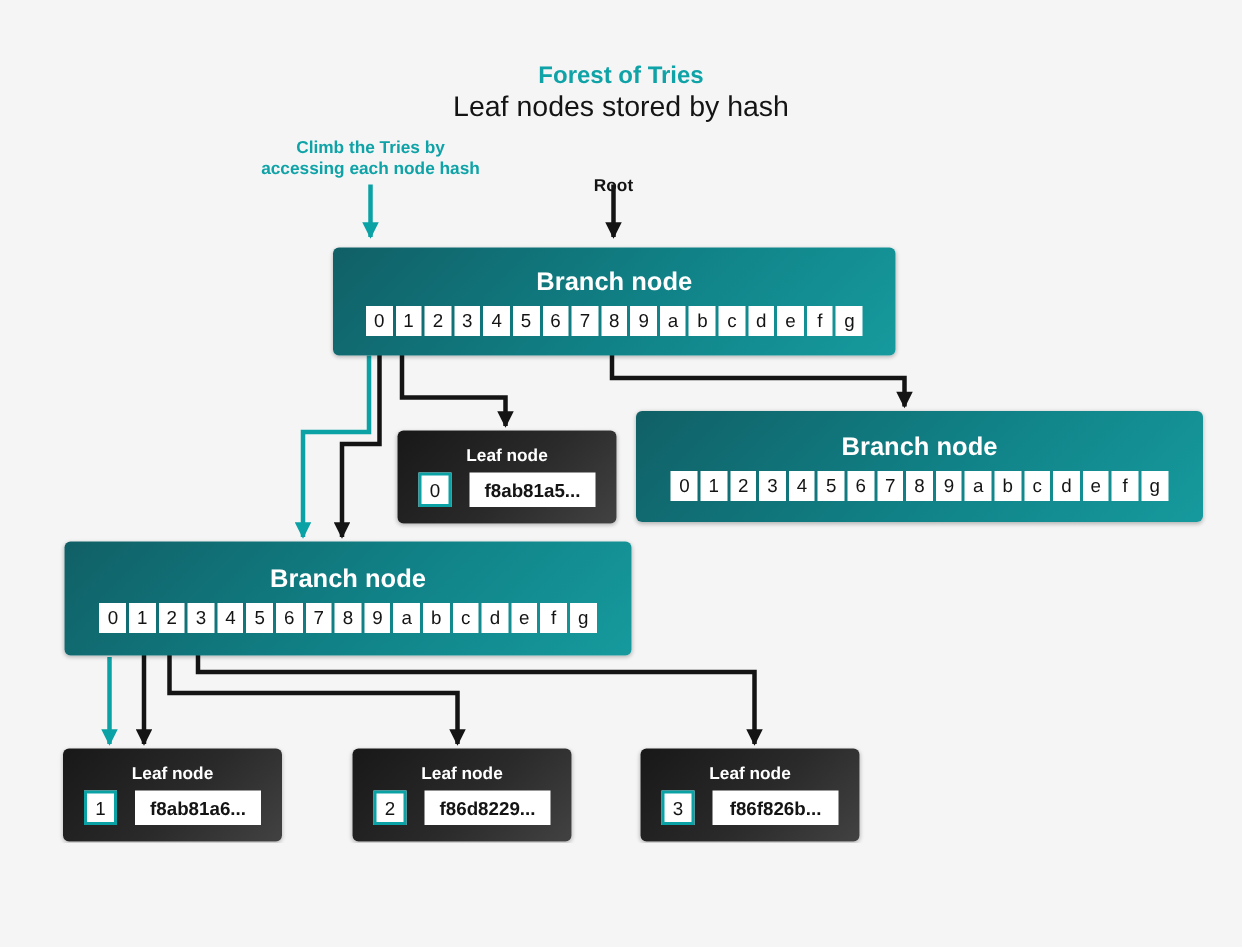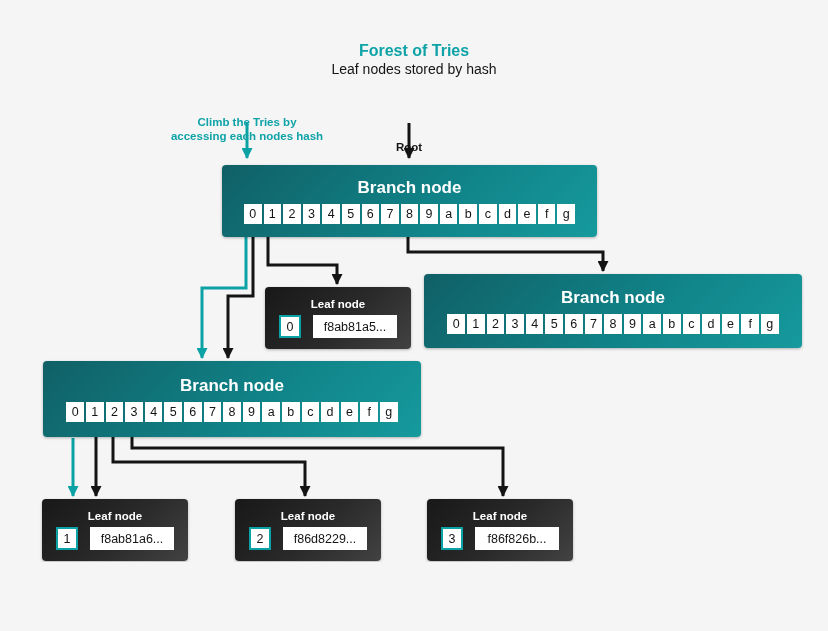--- a/index.html
+++ b/index.html
@@ -23,25 +23,25 @@
   .edge-teal{stroke:#0ba2a5;}
   .mk-black{fill:#141414;}
   .mk-teal{fill:#0ba2a5;}
 
   .title{
     position:absolute;left:0;right:0;top:42px;
     text-align:center;font-size:16px;font-weight:bold;color:#0fa3a7;
   }
   .subtitle{
     position:absolute;left:0;right:0;top:61px;
-    text-align:center;font-size:14px;color:#141414;
+    text-align:center;font-size:19px;color:#141414;
   }
   .annotation{
     position:absolute;text-align:center;
-    font-size:11.5px;font-weight:bold;line-height:13.5px;margin-top:23px;
+    font-size:11.5px;font-weight:bold;line-height:13.5px;
   }
   .annotation.teal{color:#0fa3a7;}
   .annotation.black{color:#141414;}
 
   .branch{
     position:absolute;
     background:linear-gradient(135deg,#106066 0%,#108287 55%,#169a9d 100%);
     border-radius:4px;
     box-shadow:0 1px 3px rgba(0,0,0,.28);
     display:flex;flex-direction:column;align-items:center;justify-content:center;
@@ -67,21 +67,21 @@
   }
   .leaf-label{color:#ffffff;font-size:11.5px;font-weight:bold;}
   .leaf-row{display:flex;align-items:center;gap:12px;}
   .index-cell{
     width:18px;height:19px;background:#ffffff;color:#141414;
     border:2px solid #0ba2a5;font-size:12.5px;
     display:flex;align-items:center;justify-content:center;
   }
   .hash-cell{
     width:84px;height:23px;background:#ffffff;color:#141414;
-    font-size:12.5px;display:flex;align-items:center;justify-content:center;
+    font-size:12.5px;display:flex;align-items:center;justify-content:center;font-weight:bold;
   }
 </style>
 </head>
 <body>
 
 <div class="canvas">
 
   <svg class="connectors" width="828" height="631" viewBox="0 0 828 631">
     <defs>
       <marker id="arrow-black" viewBox="0 0 10 10" refX="9" refY="5" markerWidth="13" markerHeight="11" orient="auto" markerUnits="userSpaceOnUse">
@@ -101,21 +101,21 @@
     <path class="edge edge-black" d="M96 421 V496" marker-end="url(#arrow-black)"></path>
     <path class="edge edge-black" d="M113 421 V462 H305 V496" marker-end="url(#arrow-black)"></path>
     <path class="edge edge-black" d="M132 421 V448 H503 V496" marker-end="url(#arrow-black)"></path>
   </svg>
 
   <div class="title">Forest of Tries</div>
   <div class="subtitle">Leaf nodes stored by hash</div>
 
   <div class="annotation teal" style="left:157px;top:93px;width:180px;">
     <div>Climb the Tries by</div>
-    <div>accessing each nodes hash</div>
+    <div>accessing each node hash</div>
   </div>
   <div class="annotation black" style="left:379px;top:118px;width:60px;">Root</div>
 
   <div class="branch" style="left:222px;top:165px;width:375px;height:72px;">
     <div class="branch-label">Branch node</div>
     <div class="cells">
         <span class="cell">0</span>
         <span class="cell">1</span>
         <span class="cell">2</span>
         <span class="cell">3</span>

